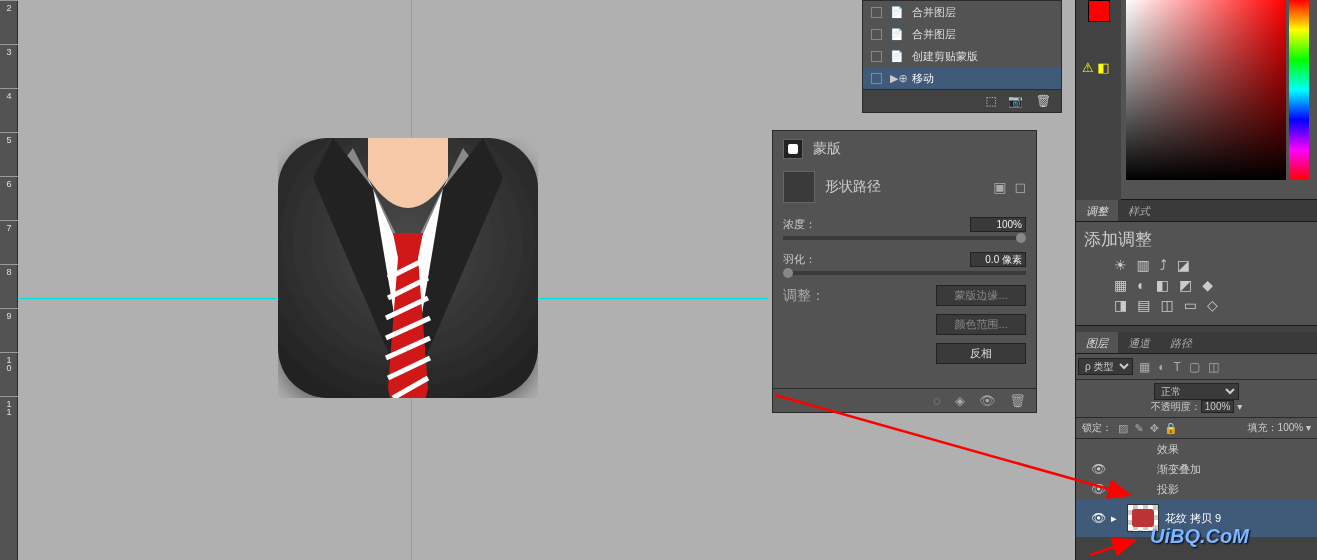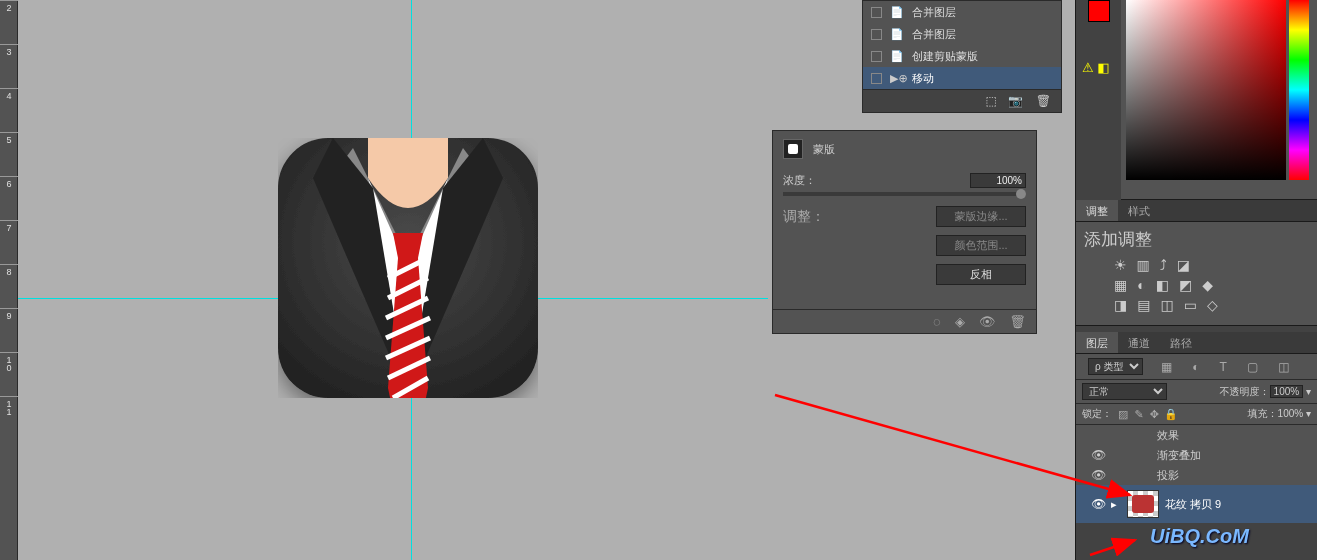--- a/index.html
+++ b/index.html
@@ -23,21 +23,21 @@
 .context-menu .row { display: flex; align-items: center; height: 22px; padding: 0 8px; gap: 8px; font-size: 11px; color: #ddd; }
 .context-menu .row.selected { background: #405a7a; color: #fff; }
 .context-menu .cb { width: 11px; height: 11px; border: 1px solid #888; }
 .context-menu .ic { width: 14px; text-align: center; color: #ccc; }
 .context-menu .footer { display: flex; justify-content: flex-end; gap: 12px; padding: 4px 10px; background: #424242; border-top: 1px solid #2a2a2a; }
 .context-menu .footer span { color: #ccc; font-size: 12px; cursor: pointer; }
 
 
 .properties { position: absolute; left: 772px; top: 130px; width: 265px; background: #535353; border: 1px solid #2a2a2a; }
 .properties .head { display: flex; justify-content: space-between; align-items: center; height: 22px; background: #3a3a3a; padding: 0 6px; font-size: 11px; color: #ccc; }
-.properties .section { padding: 8px 10px; color: #ccc; font-size: 11px; }
+.properties .section { padding: 8px 10px; color: #ccc; font-size: 14px; }
 .properties .mask-row { display: flex; align-items: center; gap: 10px; }
 .properties .mask-thumb { width: 20px; height: 20px; background: #222; border: 1px solid #666; display: flex; align-items: center; justify-content: center; }
 .properties .mask-thumb .dot { width: 10px; height: 10px; background: #fff; border-radius: 2px; }
 .properties .path-row { display: flex; align-items: center; justify-content: space-between; margin-top: 12px; }
 .properties .path-row .left { display: flex; align-items: center; gap: 10px; }
 .properties .path-thumb { width: 32px; height: 32px; background: #3a3a3a; border: 1px solid #666; }
 .properties .path-row .icons { display: flex; gap: 8px; color: #aaa; }
 .properties .slider-row { padding: 6px 10px; }
 .properties .slider-row .lbl { display: flex; justify-content: space-between; font-size: 11px; color: #ccc; }
 .properties .slider-row input.val { width: 56px; background: #3a3a3a; border: 1px solid #222; color: #eee; font-size: 10px; text-align: right; padding: 1px 3px; }
@@ -51,33 +51,33 @@
 
 .right-col { position: absolute; left: 1075px; top: 0; width: 242px; height: 560px; background: #424242; border-left: 1px solid #1a1a1a; }
 
 .color-panel { height: 200px; position: relative; background: #535353; border-bottom: 1px solid #1a1a1a; }
 .color-panel .toolbar { width: 45px; position: absolute; left: 0; top: 0; height: 200px; background: #424242; }
 .color-panel .swatch { position: absolute; left: 12px; top: 0; width: 22px; height: 22px; background: #ff0000; border: 1px solid #000; }
 .color-panel .warn { position: absolute; left: 6px; top: 60px; color: #ff0; font-size: 13px; }
 .color-panel .picker { position: absolute; left: 50px; top: 0; width: 160px; height: 180px; background: linear-gradient(to bottom, rgba(0,0,0,0), #000), linear-gradient(to right, #fff, #ff0000); }
 .color-panel .hue { position: absolute; right: 8px; top: 0; width: 20px; height: 180px; background: linear-gradient(to bottom,#f00,#ff0,#0f0,#0ff,#00f,#f0f,#f00); }
 
-.tabs { display: flex; height: 22px; background: #3a3a3a; border-bottom: 1px solid #1a1a1a; font-size: 11px; color: #aaa; }
+.tabs { display: flex; height: 22px; background: #3a3a3a; border-bottom: 1px solid #1a1a1a; font-size: 11px; color: #aaa; font-style: italic; }
 .tabs .tab { padding: 4px 10px; }
 .tabs .tab.active { background: #535353; color: #ddd; }
 
 .adjust-panel { background: #535353; padding: 6px 8px 8px; border-bottom: 1px solid #1a1a1a; }
 .adjust-panel .title { font-size: 17px; color: #ccc; margin-bottom: 6px; }
 .adjust-panel .icon-row { display: flex; gap: 10px; margin: 4px 0; color: #ccc; font-size: 14px; padding-left: 30px; }
 
 .layers-panel { background: #535353; }
-.layers-panel .filter-row { display: flex; align-items: center; gap: 16px; padding: 4px 12px; border-bottom: 1px solid #2a2a2a; }
+.layers-panel .filter-row { display: flex; align-items: center; gap: 4px; padding: 4px 2px; border-bottom: 1px solid #2a2a2a; }
 .layers-panel select { background: #3a3a3a; border: 1px solid #222; color: #ccc; font-size: 10px; padding: 1px 2px; }
 .layers-panel .filter-row .ficon { color: #aaa; font-size: 12px; padding: 0 2px; }
-.layers-panel .row2 { display: flex; justify-content: space-between; align-items: center; padding: 3px 6px; border-bottom: 1px solid #2a2a2a; font-size: 10px; color: #ccc; }
+.layers-panel .row2 { display: flex; justify-content: space-between; align-items: center; padding: 3px 18px; border-bottom: 1px solid #2a2a2a; font-size: 10px; color: #ccc; flex-direction: column; }
 .layers-panel .row2 .val { background: #3a3a3a; border: 1px solid #222; padding: 0 3px; }
 .layers-panel .lock-row { display: flex; align-items: center; gap: 6px; padding: 3px 6px; border-bottom: 1px solid #2a2a2a; font-size: 10px; color: #ccc; }
 .layers-panel .lock-row .ic { font-size: 11px; color: #aaa; }
 
 .layer-list { font-size: 11px; color: #ccc; }
 .layer-item { display: flex; align-items: center; height: 20px; padding: 0 15px; gap: 6px; }
 .layer-item.selected { background: #405a7a; color: #fff; }
 .layer-item .eye { width: 14px; text-align: center; font-size: 12px; }
 .layer-item .indent { width: 40px; }
 .layer-item .thumb { width: 22px; height: 18px; background: #888; border: 1px solid #333; }
@@ -211,28 +211,47 @@
 </div>
 
 <div class="properties">
   <div class="section">
     <div class="mask-row">
       <div class="mask-thumb">
           <div class="dot"></div>
         </div>
       <span>蒙版</span>
     </div>
+    <div class="path-row">
+      <div class="left">
+        <div class="path-thumb"></div>
+        <span>形状路径</span>
+      </div>
+      <div class="icons">
+        <span>▣</span>
+        <span>◻</span>
+      </div>
+    </div>
   </div>
   <div class="slider-row">
     <div class="lbl">
       <span>浓度：</span>
       <input class="val" value="100%" style="">
     </div>
     <div class="slider">
         <div class="handle" style="right:0"></div>
+      </div>
+  </div>
+  <div class="slider-row">
+    <div class="lbl">
+      <span>羽化：</span>
+      <input class="val" value="0.0 像素" style="">
+    </div>
+    <div class="slider">
+        <div class="handle" style="left:0"></div>
       </div>
   </div>
   <div class="adjust-row">
     <span style="font-size:14px;color:#aaa">调整：</span>
     <button>蒙版边缘...</button>
   </div>
   <div class="adjust-row">
       <span></span>
       <button>颜色范围...</button>
     </div>

